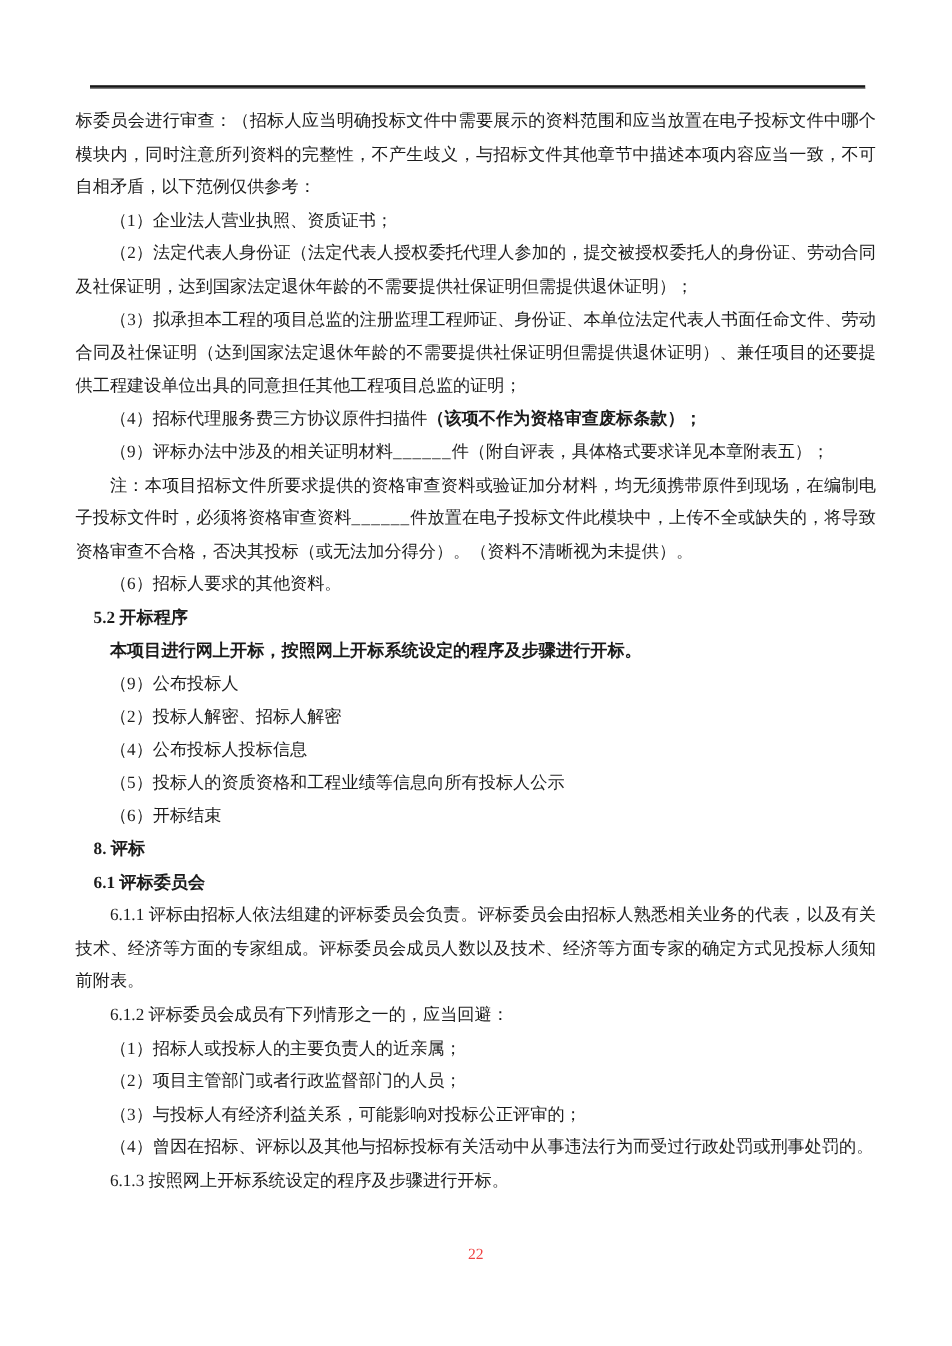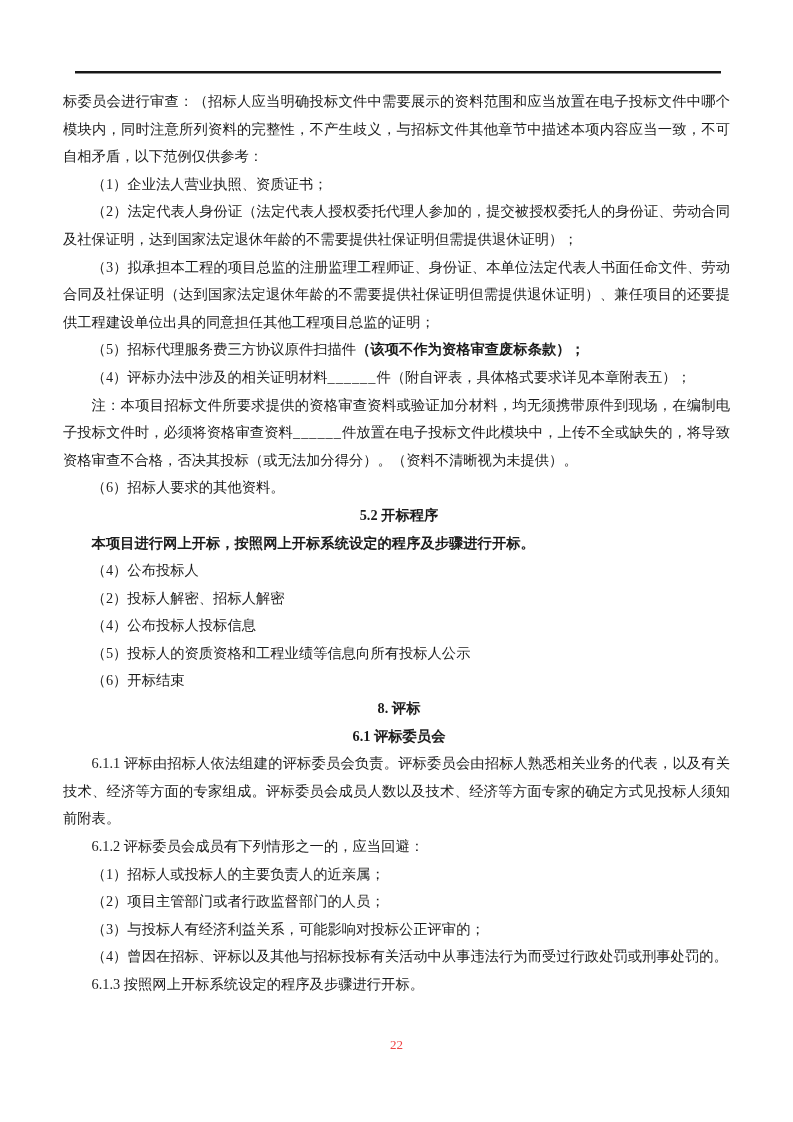--- a/index.html
+++ b/index.html
@@ -19,48 +19,48 @@
   }
   .content{
     position:absolute;
     top:88px;left:63px;width:667px;
     font-size:14.3px;
     line-height:27.6px;
     text-align:justify;
   }
   .blk{margin:0;padding:0;}
   .indent{text-indent:2em;}
-  .heading{font-weight:bold;text-align:center;margin-left:5px;text-indent:0;}
+  .heading{font-weight:bold;text-align:left;margin-left:15px;text-indent:0;}
   .b{font-weight:bold;}
   .blank{letter-spacing:1px;}
   .footer{
     position:absolute;
     top:1037px;left:0;width:100%;
     text-align:center;
     font-size:13px;
     color:#ef4444;
   }
 </style>
 </head>
 <body>
 
 <div class="page">
   <div class="header-rule"></div>
   <div class="content">
       <p class="blk"><span class="">标委员会进行审查：（招标人应当明确投标文件中需要展示的资料范围和应当放置在电子投标文件中哪个模块内，同时注意所列资料的完整性，不产生歧义，与招标文件其他章节中描述本项内容应当一致，不可自相矛盾，以下范例仅供参考：</span></p>
       <p class="blk indent"><span class="">（1）企业法人营业执照、资质证书；</span></p>
       <p class="blk indent"><span class="">（2）法定代表人身份证（法定代表人授权委托代理人参加的，提交被授权委托人的身份证、劳动合同及社保证明，达到国家法定退休年龄的不需要提供社保证明但需提供退休证明）；</span></p>
       <p class="blk indent"><span class="">（3）拟承担本工程的项目总监的注册监理工程师证、身份证、本单位法定代表人书面任命文件、劳动合同及社保证明（达到国家法定退休年龄的不需要提供社保证明但需提供退休证明）、兼任项目的还要提供工程建设单位出具的同意担任其他工程项目总监的证明；</span></p>
-      <p class="blk indent"><span class="">（5）招标代理服务费三方协议原件扫描件</span><span class="b ">（该项不作为资格审查废标条款）；</span></p>
-      <p class="blk indent"><span class="">（4）评标办法中涉及的相关证明材料</span><span class="blank">______</span><span class="">件（附自评表，具体格式要求详见本章附表五）；</span></p>
+      <p class="blk indent"><span class="">（4）招标代理服务费三方协议原件扫描件</span><span class="b ">（该项不作为资格审查废标条款）；</span></p>
+      <p class="blk indent"><span class="">（9）评标办法中涉及的相关证明材料</span><span class="blank">______</span><span class="">件（附自评表，具体格式要求详见本章附表五）；</span></p>
       <p class="blk indent"><span class="">注：本项目招标文件所要求提供的资格审查资料或验证加分材料，均无须携带原件到现场，在编制电子投标文件时，必须将资格审查资料</span><span class="blank">______</span><span class="">件放置在电子投标文件此模块中，上传不全或缺失的，将导致资格审查不合格，否决其投标（或无法加分得分）。（资料不清晰视为未提供）。</span></p>
       <p class="blk indent"><span class="">（6）招标人要求的其他资料。</span></p>
       <p class="blk heading"><span class="b ">5.2 开标程序</span></p>
       <p class="blk indent"><span class="b ">本项目进行网上开标，按照网上开标系统设定的程序及步骤进行开标。</span></p>
-      <p class="blk indent"><span class="">（4）公布投标人</span></p>
+      <p class="blk indent"><span class="">（9）公布投标人</span></p>
       <p class="blk indent"><span class="">（2）投标人解密、招标人解密</span></p>
       <p class="blk indent"><span class="">（4）公布投标人投标信息</span></p>
       <p class="blk indent"><span class="">（5）投标人的资质资格和工程业绩等信息向所有投标人公示</span></p>
       <p class="blk indent"><span class="">（6）开标结束</span></p>
       <p class="blk heading"><span class="b ">8. 评标</span></p>
       <p class="blk heading"><span class="b ">6.1 评标委员会</span></p>
       <p class="blk indent"><span class="">6.1.1 评标由招标人依法组建的评标委员会负责。评标委员会由招标人熟悉相关业务的代表，以及有关技术、经济等方面的专家组成。评标委员会成员人数以及技术、经济等方面专家的确定方式见投标人须知前附表。</span></p>
       <p class="blk indent"><span class="">6.1.2 评标委员会成员有下列情形之一的，应当回避：</span></p>
       <p class="blk indent"><span class="">（1）招标人或投标人的主要负责人的近亲属；</span></p>
       <p class="blk indent"><span class="">（2）项目主管部门或者行政监督部门的人员；</span></p>

